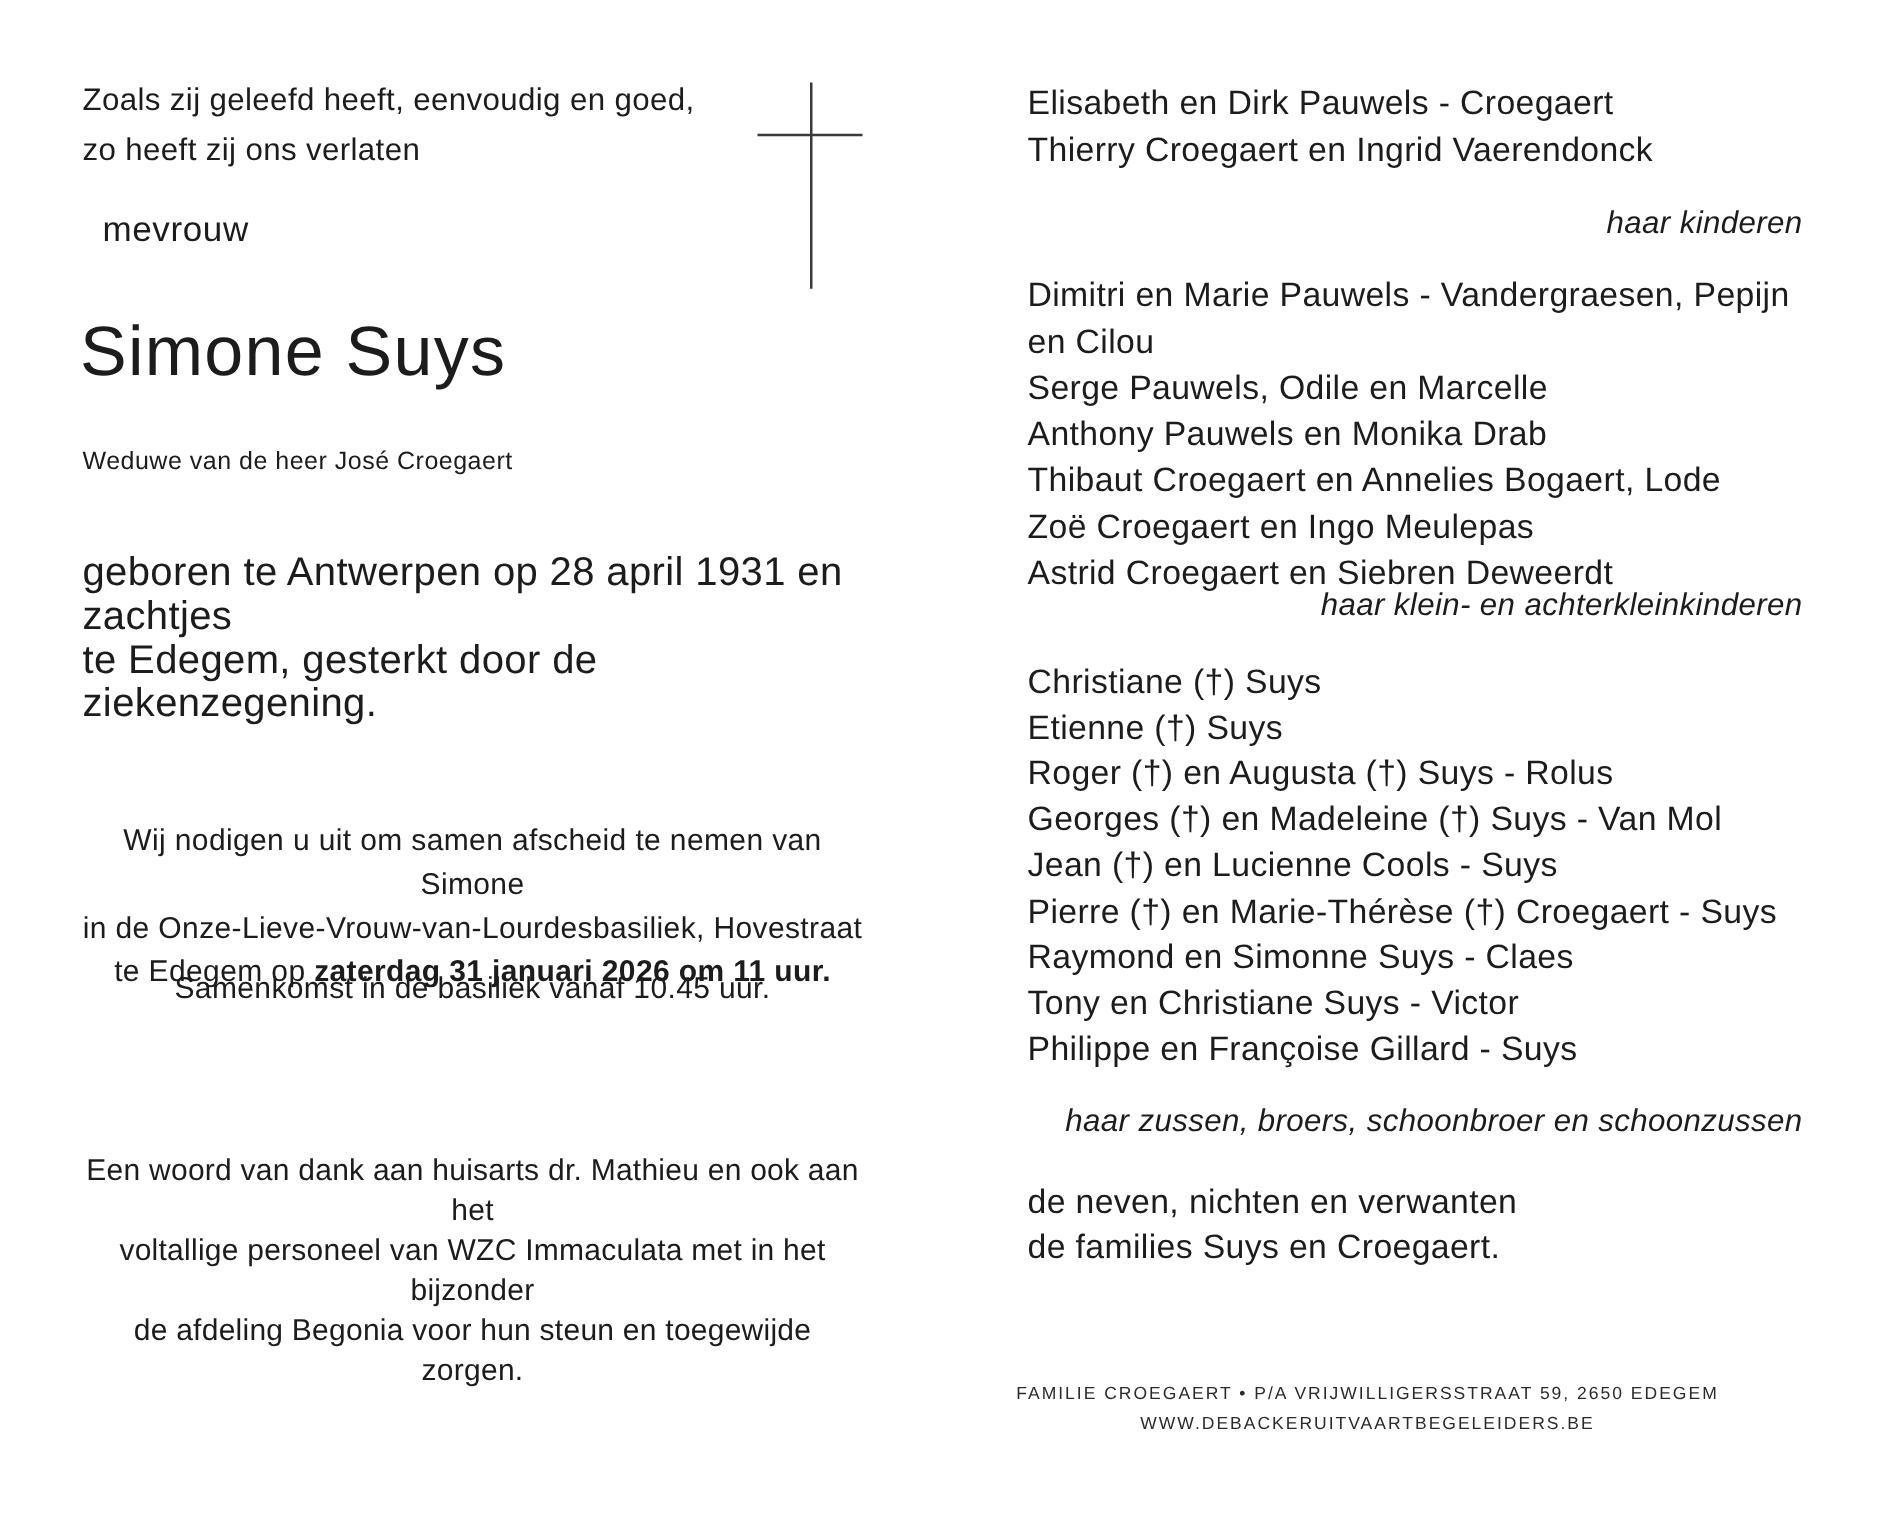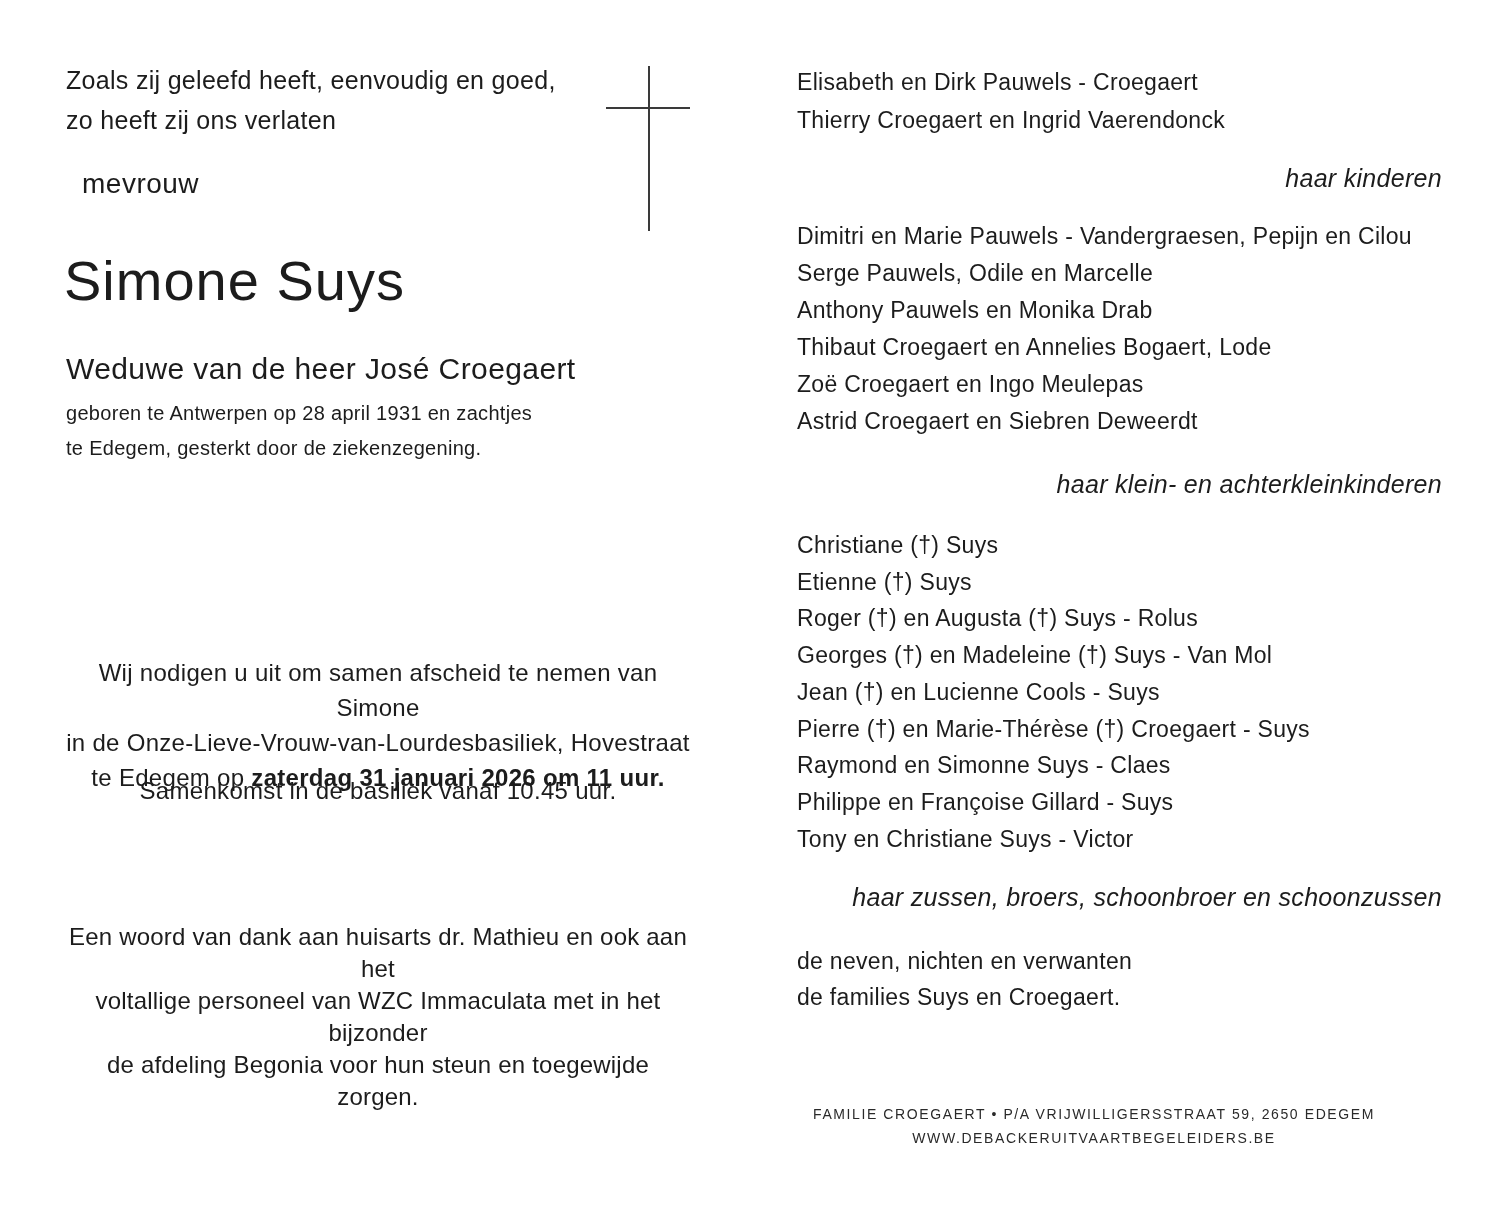--- a/index.html
+++ b/index.html
@@ -25,25 +25,25 @@
   .salutation {
     left: 82px; top: 166px;
     font-size: 28px; line-height: 36px; letter-spacing: 0.5px;
   }
   .deceased-name {
     left: 64px; top: 246px;
     font-size: 56px; line-height: 70px; letter-spacing: 1px;
   }
   .widow-line {
     left: 66px; top: 349px;
-    font-size: 30px; line-height: 40px; letter-spacing: 0.4px;
+    font-size: 20px; line-height: 40px; letter-spacing: 0.4px;
   }
   .life-details {
-    left: 66px; top: 396px; width: 640px;
-    font-size: 20px; line-height: 35px; letter-spacing: 0.3px;
+    left: 66px; top: 440px; width: 640px;
+    font-size: 32px; line-height: 35px; letter-spacing: 0.3px;
   }
   .invitation {
     left: 66px; top: 655px; width: 624px; text-align: center;
     font-size: 24px; line-height: 35px; letter-spacing: 0.3px;
   }
   .gathering {
     left: 66px; top: 773px; width: 624px; text-align: center;
     font-size: 24px; line-height: 35px; letter-spacing: 0.3px;
   }
   .interment {
@@ -55,22 +55,22 @@
     font-size: 24px; line-height: 32px; letter-spacing: 0.2px;
   }
   .bold { font-weight: bold; }
 
   
   .cross-v { left: 648px; top: 66px; width: 2px; height: 165px; background: #3a3a3a; }
   .cross-h { left: 606px; top: 107px; width: 84px; height: 2px; background: #3a3a3a; }
 
   
   .rcol-line-group {
-    left: 797px; width: 620px;
-    font-size: 23px; letter-spacing: 0.3px;
+    left: 822px; width: 620px;
+    font-size: 27px; letter-spacing: 0.3px;
   }
   .children-group   { top: 63px;  line-height: 38px; }
   .grandchildren-group { top: 218px; line-height: 37px; }
   .siblings-group   { top: 527px; line-height: 36.7px; }
   .relatives-group  { top: 943px; line-height: 36px; }
 
   .caption {
     left: 822px; width: 620px; text-align: right;
     font-size: 25px; line-height: 36px; font-style: italic; letter-spacing: 0.3px;
   }
@@ -143,22 +143,22 @@
 <div class="abs caption caption-grandchildren">haar klein- en achterkleinkinderen</div>
 
 <div class="abs rcol-line-group siblings-group">
   <div>Christiane (†) Suys</div>
   <div>Etienne (†) Suys</div>
   <div>Roger (†) en Augusta (†) Suys - Rolus</div>
   <div>Georges (†) en Madeleine (†) Suys - Van Mol</div>
   <div>Jean (†) en Lucienne Cools - Suys</div>
   <div>Pierre (†) en Marie-Thérèse (†) Croegaert - Suys</div>
   <div>Raymond en Simonne Suys - Claes</div>
+  <div>Tony en Christiane Suys - Victor</div>
   <div>Philippe en Françoise Gillard - Suys</div>
-  <div>Tony en Christiane Suys - Victor</div>
 </div>
 <div class="abs caption caption-siblings">haar zussen, broers, schoonbroer en schoonzussen</div>
 
 <div class="abs rcol-line-group relatives-group">
   <div>de neven, nichten en verwanten</div>
   <div>de families Suys en Croegaert.</div>
 </div>
 
 <div class="abs footer">
   <div>FAMILIE CROEGAERT • P/A VRIJWILLIGERSSTRAAT 59, 2650 EDEGEM</div>

